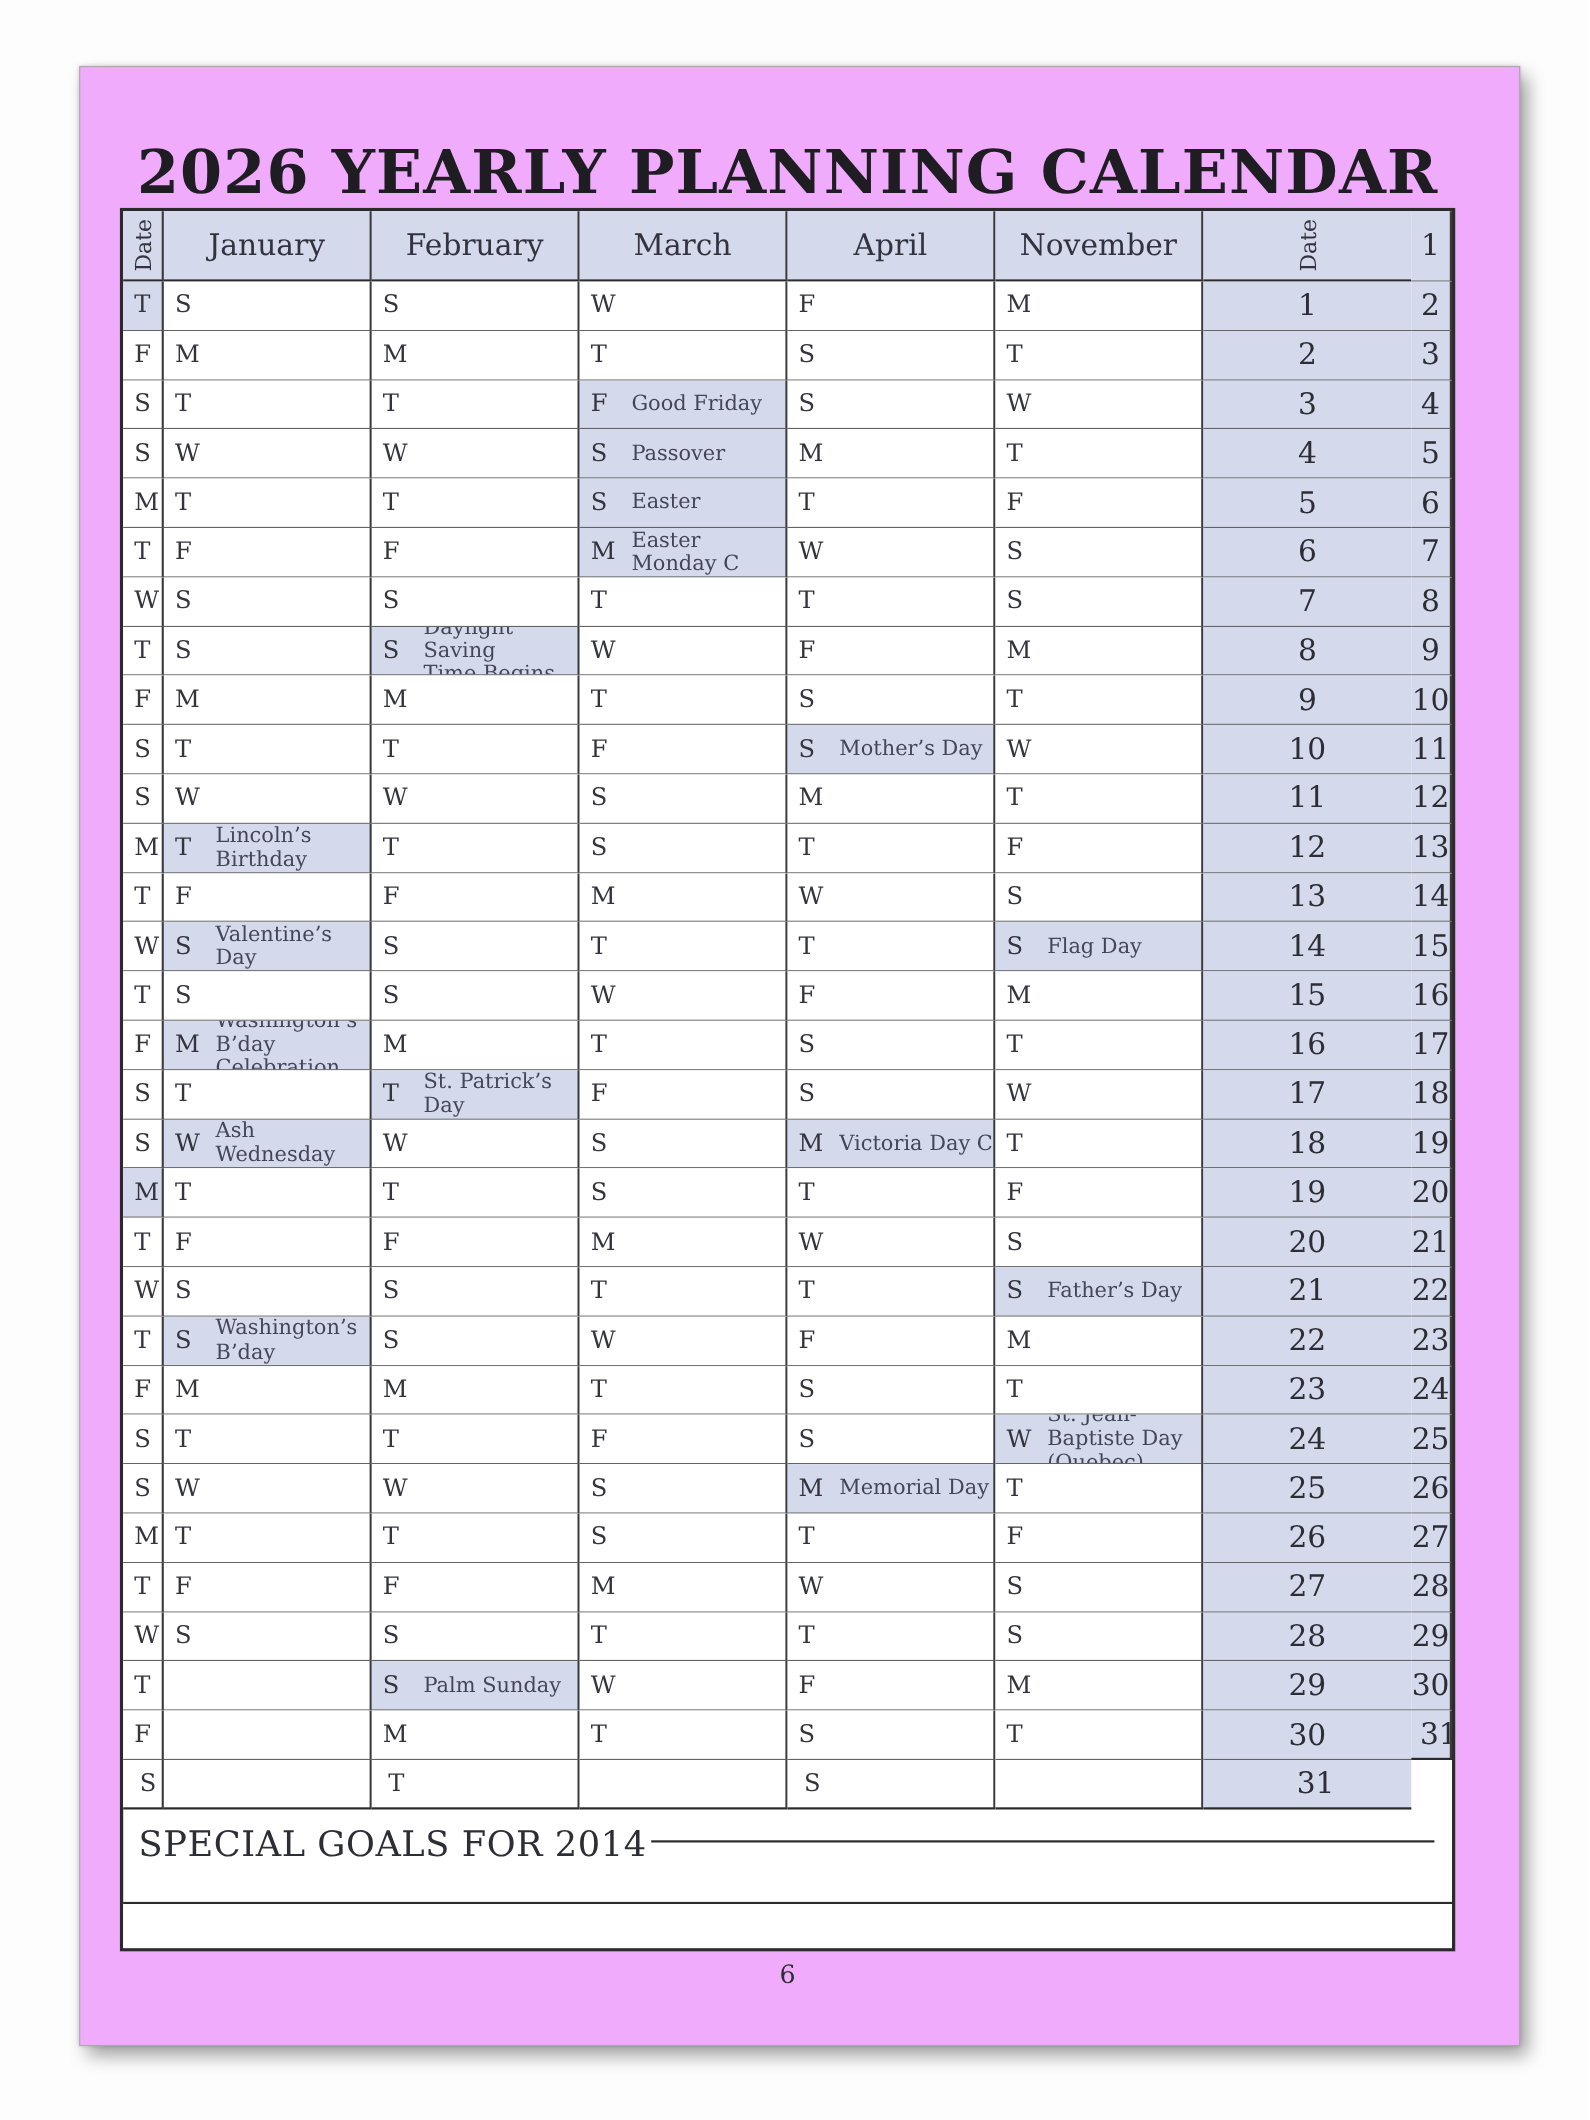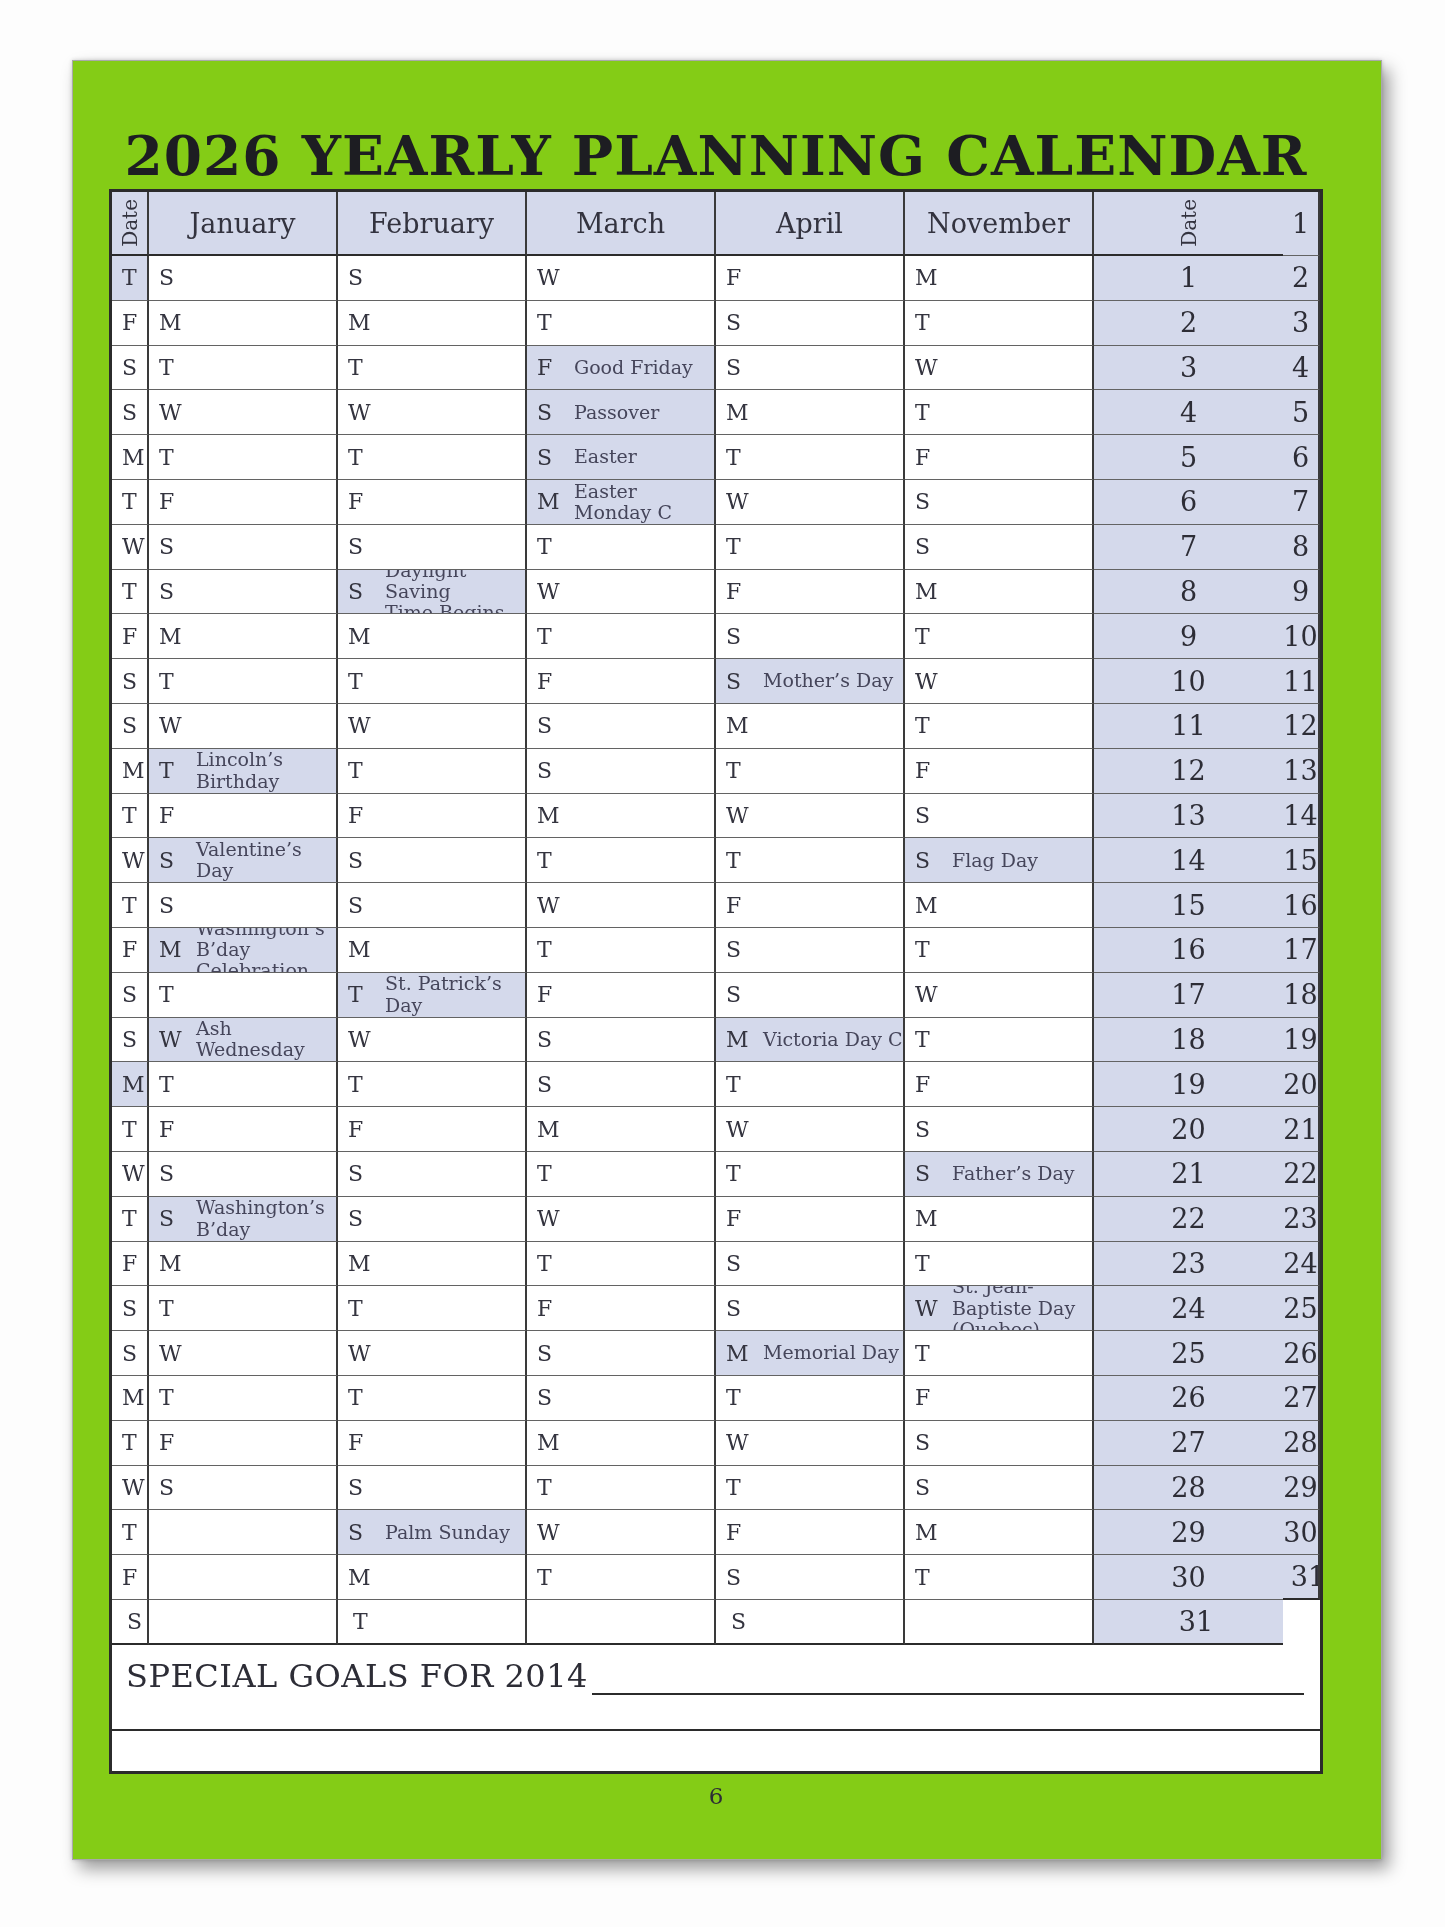--- a/index.html
+++ b/index.html
@@ -1,18 +1,18 @@
 <!DOCTYPE html>
 <html><head>
 <meta charset="utf-8">
 <style>
   html,body{margin:0;padding:0;background:#fdfdfd;}
   .canvas{position:relative;width:1445px;height:1927px;background:#fdfdfd;overflow:hidden;
           font-family:"DejaVu Serif","Liberation Serif",serif;color:#2d2d36;}
-  .sheet{position:absolute;left:72px;top:60px;width:1308px;height:1798px;background:#84cc16;
+  .sheet{position:absolute;left:72px;top:60px;width:1308px;height:1798px;background:#f0abfc;
          border:1px solid #a9a9a9;box-shadow:7px 9px 16px rgba(0,0,0,0.38),0 0 4px rgba(0,0,0,0.18);}
   .title{position:absolute;left:36px;top:62px;width:1214px;margin:0;text-align:center;
          font-size:55px;font-weight:700;letter-spacing:1px;color:#1d1d22;white-space:nowrap;}
   .grid{position:absolute;left:36px;top:128px;width:1208px;display:grid;
         grid-template-columns:37px repeat(6,1fr) 37px;
         grid-template-rows:64px repeat(31,44.8px) 86px 40px;
         border:3px solid #2b2b2b;background:#fff;}
   .cell{border-right:2px solid #3a3a3a;border-bottom:1px solid #636363;box-sizing:border-box;overflow:hidden;}
   .last-col{border-right:none;}
   .hdr{background:#d4d9eb;border-bottom:2px solid #2b2b2b;display:flex;align-items:center;justify-content:center;}
@@ -20,21 +20,21 @@
   .vert{writing-mode:vertical-rl;transform:rotate(180deg);font-size:20px;color:#33333f;line-height:1;}
   .date-cell{background:#d4d9eb;display:flex;align-items:center;justify-content:center;
              font-size:27px;color:#2d2d36;}
   .day-cell{display:flex;align-items:center;padding-left:10px;background:#fff;}
   .day-cell.hl{background:#d4d9eb;}
   .day-letter{flex:0 0 30px;font-size:22px;color:#34343f;}
   .holiday{margin-left:7px;font-size:19px;line-height:1.12;color:#45455a;white-space:pre-line;}
   .last-row{border-bottom:2px solid #2b2b2b;padding-left:15px;}
   .goals-cell{grid-column:1/-1;grid-row:33;border-bottom:2px solid #2b2b2b;box-sizing:border-box;
               padding:12px 16px 0 14px;}
-  .goals-inner{display:flex;align-items:flex-end;}
+  .goals-inner{display:flex;align-items:flex-start;}
   .goals-label{font-size:32px;color:#2d2d36;letter-spacing:0.5px;white-space:nowrap;}
   .goals-line{flex:1;border-bottom:2.5px solid #2b2b2b;height:1em;margin-left:4px;}
   .empty-cell{grid-column:1/-1;grid-row:34;background:#fff;}
   .pagenum{position:absolute;left:36px;top:1722px;width:1214px;text-align:center;
            font-size:23px;color:#2d2d36;}
 </style>
 </head>
 <body>
 
 <div class="canvas">

